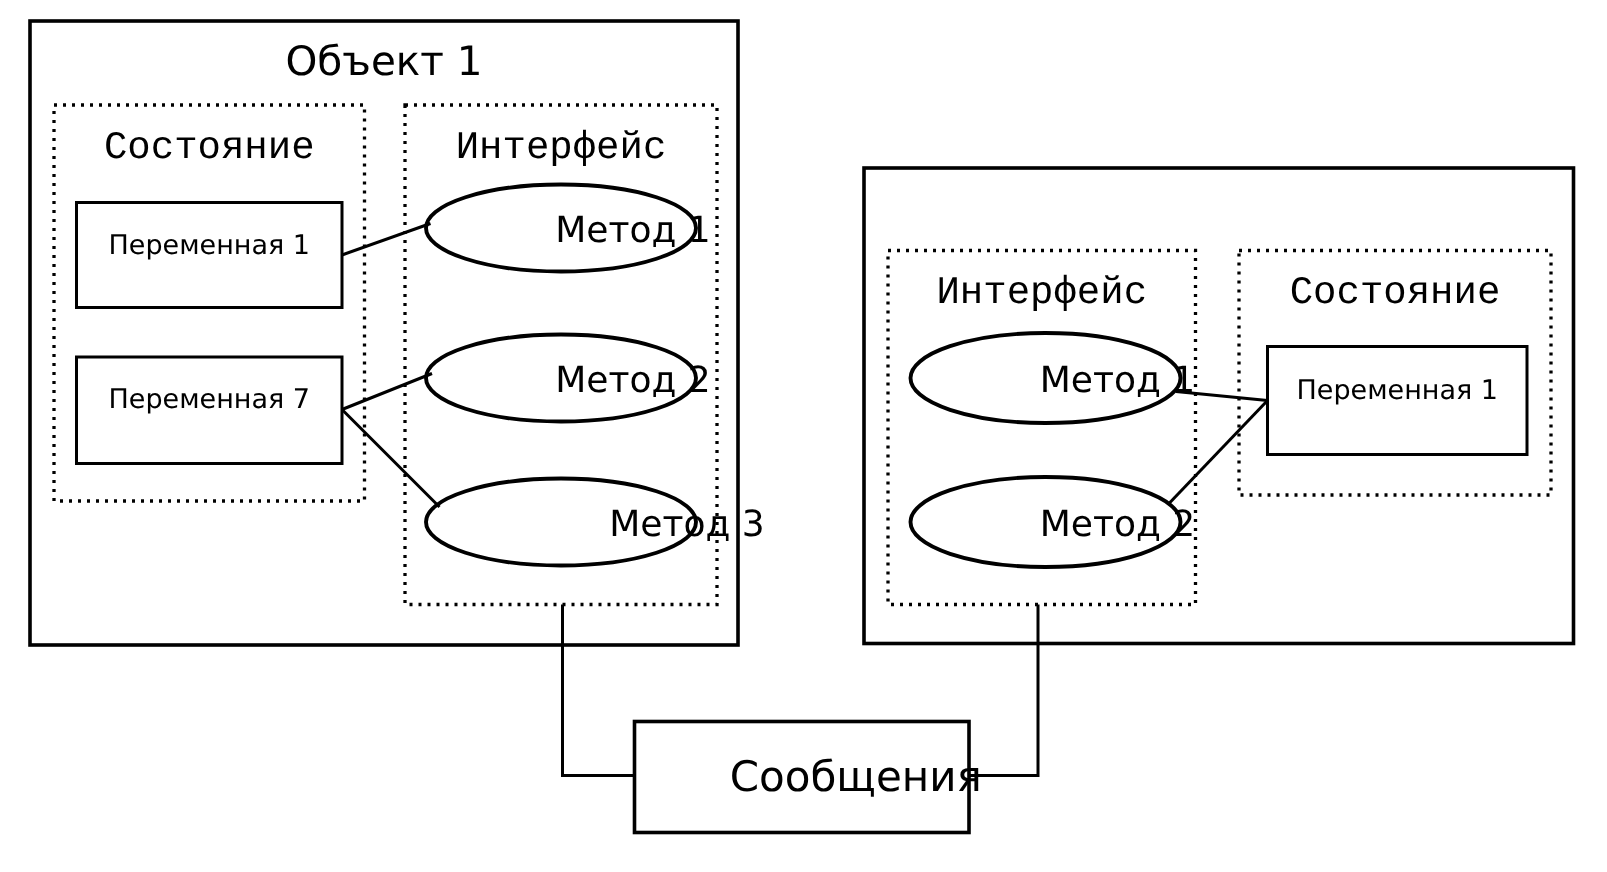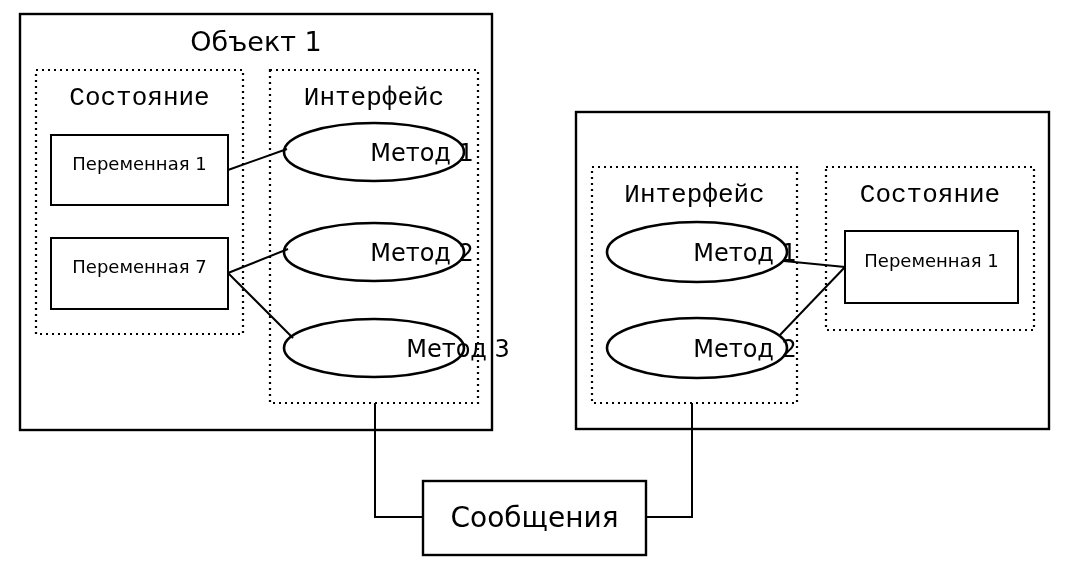--- a/index.html
+++ b/index.html
@@ -143,15 +143,15 @@
 
 
   <div class="lbl lbl-section" style="left:592px; top:182px; width:205px;">Интерфейс</div>
   <div class="lbl lbl-section" style="left:826px; top:182px; width:208px;">Состояние</div>
 
   <div class="lbl lbl-method" style="left:607px; top:241px; width:180px;">Метод 1</div>
   <div class="lbl lbl-method" style="left:607px; top:337px; width:180px;">Метод 2</div>
 
   <div class="lbl lbl-variable" style="left:845px; top:252px; width:173px;">Переменная 1</div>
 
-  <div class="lbl lbl-message" style="left:423px; top:504px; width:223px;">Сообщения</div>
+  <div class="lbl lbl-message" style="left:423px; top:504px; width:223px;padding-left:36px;">Сообщения</div>
 
 </div>
 
 </body></html>

